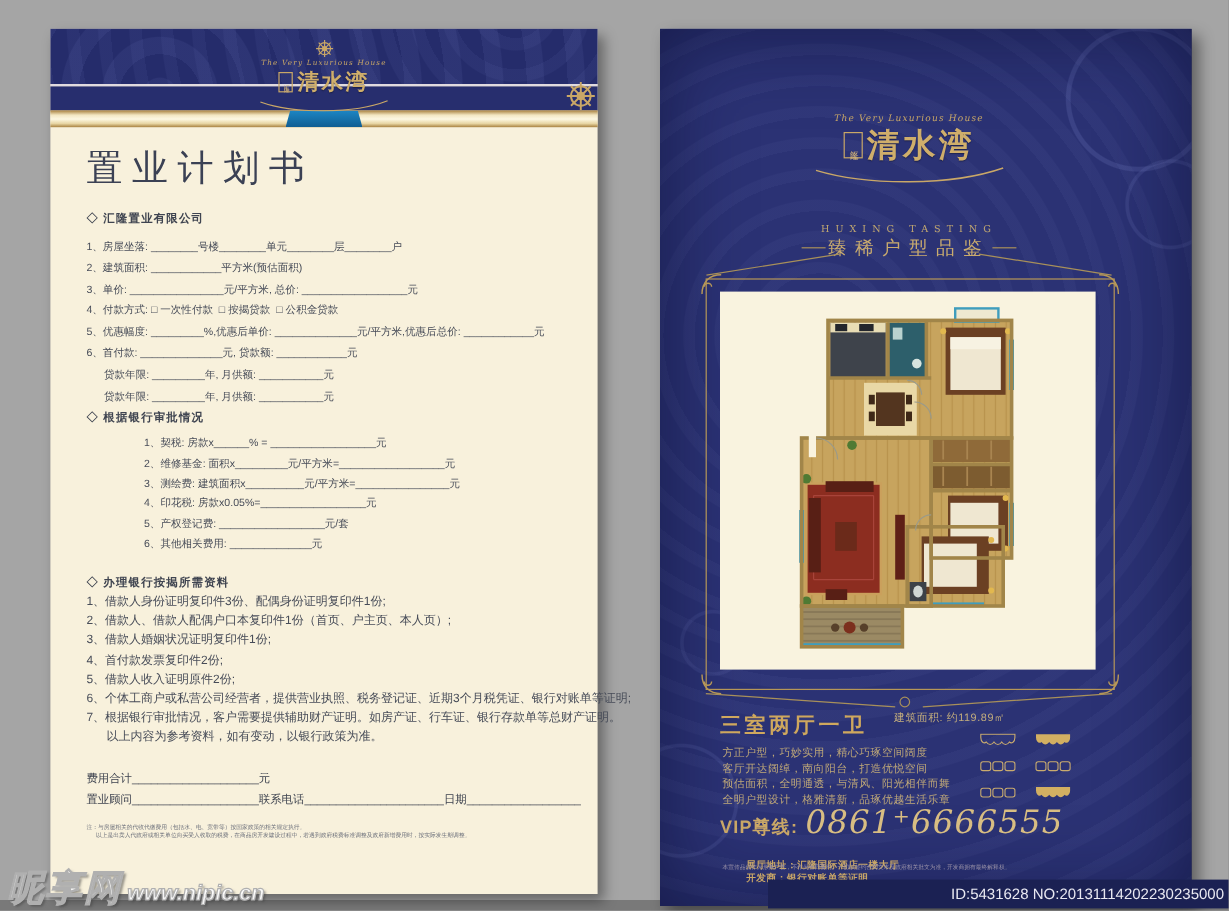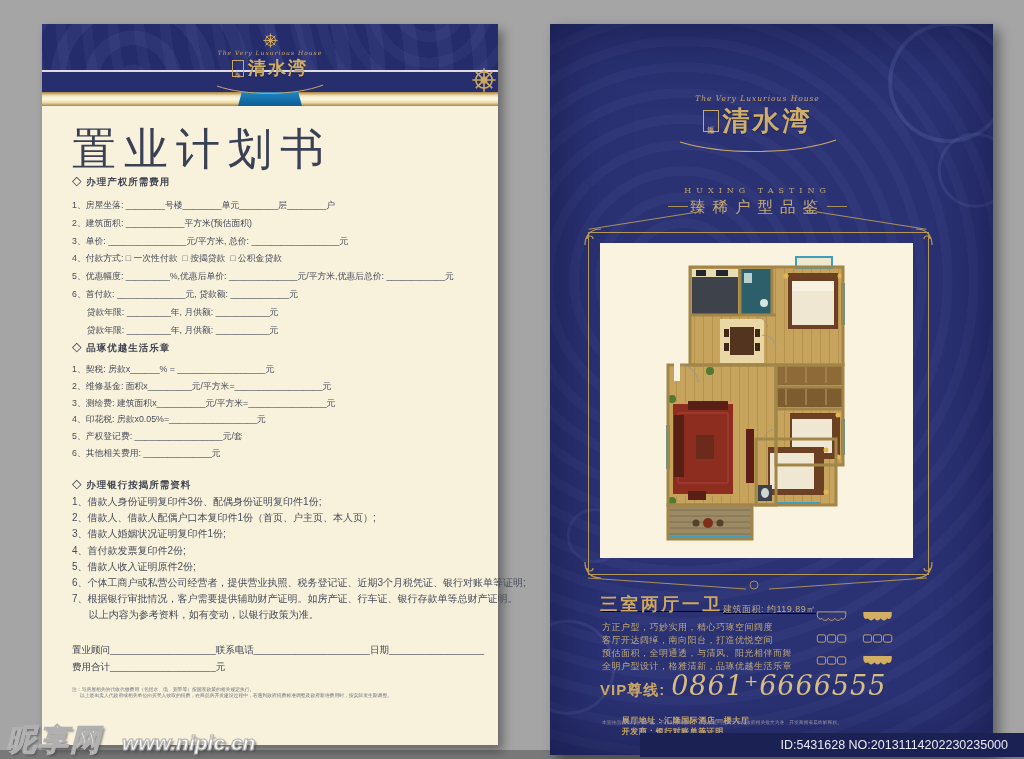--- a/index.html
+++ b/index.html
@@ -25,26 +25,26 @@
   .logo .en{font-family:"DejaVu Serif",serif;font-style:italic;color:#c9a767;letter-spacing:1px;}
   .logo .row{display:flex;align-items:center;justify-content:center;gap:4px;}
   .logo .box{border:1px solid #c9a767;color:#d6b67a;display:flex;align-items:center;justify-content:center;
              writing-mode:vertical-rl;text-orientation:upright;letter-spacing:1px;}
   .logo .cn{font-family:"DejaVu Serif",serif;font-weight:bold;color:#cfae6b;
             text-shadow:0 1px 1px rgba(0,0,0,.35);}
   .lp-logo{left:0;width:100%;top:8px;}
   .lp-logo .en{font-size:6px;}
   .lp-logo .box{width:10px;height:15px;font-size:5px;}
   .lp-logo .cn{font-size:18px;letter-spacing:2px;}
-  .lp-title{position:absolute;left:30px;top:96px;font-size:44px;letter-spacing:8px;color:#3b4154;}
+  .lp-title{position:absolute;left:30px;top:96px;font-size:30px;letter-spacing:8px;color:#3b4154;}
   .sec-head{position:absolute;left:30px;font-size:9.5px;color:#3f4450;letter-spacing:1px;font-weight:bold;}
   .form-lines{position:absolute;left:30px;width:412px;color:#474c58;white-space:pre;}
   .fline{white-space:pre;}
   .sA{top:173px;font-size:8.8px;line-height:17.8px;}
-  .sB{top:337px;font-size:8.8px;line-height:16.8px;}
+  .sB{top:337px;font-size:8.8px;line-height:16.8px;margin-left:48px;}
   .sC{top:470px;font-size:10px;line-height:16.2px;}
   .totals{position:absolute;left:30px;top:617px;font-size:9.5px;line-height:17px;color:#3f4450;white-space:pre;}
   .lp-note{position:absolute;left:30px;top:662px;width:640px;font-size:8px;line-height:11px;color:#6b6f7a;
            transform:scale(.60);transform-origin:left top;white-space:pre;}
 
   
   .right-page{position:absolute;left:550px;top:24px;width:443px;height:731px;background:#2b3274;
               box-shadow:6px 6px 12px rgba(0,0,0,.42);z-index:2;}
   .rp-swirl{position:absolute;inset:0;
      background-image:
@@ -62,45 +62,45 @@
   .rp-tag-en{position:absolute;left:0;width:100%;top:162px;text-align:center;font-family:"DejaVu Serif",serif;
              font-size:8px;letter-spacing:5px;color:#bfa671;}
   .rp-tag-cn{position:absolute;left:0;width:100%;top:173px;text-align:center;font-size:15.5px;
              letter-spacing:7px;color:#c9ab6e;}
   .dash{position:absolute;top:182px;width:20px;height:1px;background:#a8905a;}
   .slant{position:absolute;width:112px;height:1px;background:#a8905a;}
   .frame{position:absolute;left:38px;top:208px;width:339px;height:341px;border:1.5px solid #b69758;}
   .corner{position:absolute;width:20px;height:20px;}
   .panel{position:absolute;left:50px;top:219px;width:313px;height:315px;background:#f9f3df;}
   .chev{position:absolute;left:38px;top:552px;width:339px;height:16px;}
-  .unit-row{position:absolute;left:50px;top:568px;display:flex;align-items:flex-end;text-decoration:underline;}
+  .unit-row{position:absolute;left:50px;top:568px;display:flex;align-items:flex-start;gap:10px;}
   .unit{font-size:17.5px;font-weight:600;letter-spacing:3px;color:#cfa85e;}
-  .area{font-size:9px;color:#c3ad7d;letter-spacing:.5px;}
+  .area{font-size:9px;color:#c3ad7d;letter-spacing:.5px;margin-left:12px;}
   .features{position:absolute;left:52px;top:597px;font-size:9px;line-height:13px;color:#bfa878;
             letter-spacing:.5px;white-space:pre;}
   .crowns{position:absolute;left:265px;top:587px;display:grid;grid-template-columns:34px 34px;
           grid-auto-rows:11px;column-gap:12px;row-gap:11px;}
   .vip-row{position:absolute;left:50px;top:648px;display:flex;align-items:baseline;gap:6px;}
   .vip-label{font-size:15px;font-weight:bold;color:#c9a767;letter-spacing:1px;}
   .vip-num{font-family:"DejaVu Serif",serif;font-style:italic;font-size:27px;color:#d8bd82;letter-spacing:1px;
            line-height:1;}
   .addr-row{position:absolute;left:50px;top:682px;font-size:8px;font-weight:bold;color:#c9a767;
             letter-spacing:.5px;white-space:pre;}
   .addr-row span{}
   .rp-disc{position:absolute;left:52px;top:695px;width:620px;font-size:8px;color:#9a92a8;
            transform:scale(.60);transform-origin:left top;white-space:pre;}
 
   
   .id-bar{position:absolute;left:640px;top:733px;width:384px;height:24px;background:#1b2153;z-index:3;
-          color:#e9e9f2;font-size:12.5px;line-height:24px;text-align:right;padding-right:16px;box-sizing:border-box;}
+          color:#e9e9f2;font-size:12.5px;line-height:24px;text-align:right;padding-right:4px;box-sizing:border-box;}
   .watermark{position:absolute;left:6px;top:720px;z-index:4;color:rgba(255,255,255,.93);
              font-style:italic;font-weight:bold;-webkit-text-stroke:1px #b0b0b0;
              text-shadow:2px 2px 2px rgba(70,70,70,.55);white-space:nowrap;}
   .wm-cn{font-size:30px;letter-spacing:2px;text-align:right;}
-  .wm-url{font-size:21px;margin-left:20px;}
+  .wm-url{font-size:18px;margin-left:4px;}
 </style>
 </head>
 <body>
 
 <div class="canvas">
   <div class="bottom-strip"></div>
 
   <div class="left-page">
     <div class="lp-band1"></div>
     <div class="lp-sep"></div>
@@ -121,30 +121,30 @@
         <div class="box">汇隆</div>
         <div class="cn">清水湾</div>
       </div>
       <svg width="110" height="10" viewBox="0 0 110 10">
         <path d="M2,2 C30,12 80,12 108,1" stroke="#c9a767" fill="none" stroke-width="1"></path>
       </svg>
     </div>
 
     <div class="lp-title">置业计划书</div>
 
-    <div class="sec-head" style="top:152px">◇ 办理产权所需费用</div>
+    <div class="sec-head" style="top:152px">◇ 汇隆置业有限公司</div>
     <div class="form-lines sA"><div class="fline">1、房屋坐落: ________号楼________单元________层________户</div><div class="fline">2、建筑面积: ____________平方米(预估面积)</div><div class="fline">3、单价: ________________元/平方米, 总价: __________________元</div><div class="fline">4、付款方式: □ 一次性付款  □ 按揭贷款  □ 公积金贷款</div><div class="fline">5、优惠幅度: _________%,优惠后单价: ______________元/平方米,优惠后总价: ____________元</div><div class="fline">6、首付款: ______________元, 贷款额: ____________元</div><div class="fline">      贷款年限: _________年, 月供额: ___________元</div><div class="fline">      贷款年限: _________年, 月供额: ___________元</div></div>
 
-    <div class="sec-head" style="top:318px">◇ 品琢优越生活乐章</div>
+    <div class="sec-head" style="top:318px">◇ 根据银行审批情况</div>
     <div class="form-lines sB"><div class="fline">1、契税: 房款x______% = __________________元</div><div class="fline">2、维修基金: 面积x_________元/平方米=__________________元</div><div class="fline">3、测绘费: 建筑面积x__________元/平方米=________________元</div><div class="fline">4、印花税: 房款x0.05%=__________________元</div><div class="fline">5、产权登记费: __________________元/套</div><div class="fline">6、其他相关费用: ______________元</div></div>
 
     <div class="sec-head" style="top:455px">◇ 办理银行按揭所需资料</div>
     <div class="form-lines sC"><div class="fline">1、借款人身份证明复印件3份、配偶身份证明复印件1份;</div><div class="fline">2、借款人、借款人配偶户口本复印件1份（首页、户主页、本人页）;</div><div class="fline">3、借款人婚姻状况证明复印件1份;</div><div class="fline">4、首付款发票复印件2份;</div><div class="fline">5、借款人收入证明原件2份;</div><div class="fline">6、个体工商户或私营公司经营者，提供营业执照、税务登记证、近期3个月税凭证、银行对账单等证明;</div><div class="fline">7、根据银行审批情况，客户需要提供辅助财产证明。如房产证、行车证、银行存款单等总财产证明。</div><div class="fline">      以上内容为参考资料，如有变动，以银行政策为准。</div></div>
 
-    <div class="totals"><div class="fline">置业顾问____________________联系电话______________________日期__________________</div><div class="fline">费用合计____________________元</div></div>
+    <div class="totals"><div class="fline">费用合计____________________元</div><div class="fline">置业顾问____________________联系电话______________________日期__________________</div></div>
 
     <div class="lp-note"><div class="fline">注：与房屋相关的代收代缴费用（包括水、电、宽带等）按国家政策的相关规定执行。</div><div class="fline">      以上是出卖人代政府或相关单位向买受人收取的税费，在商品房开发建设过程中，若遇到政府税费标准调整及政府新增费用时，按实际发生期调整。</div></div>
   </div>
 
   <div class="right-page">
     <div class="rp-swirl"></div>
     <div class="rp-vignette"></div>
     <div class="rp-inner">
 
       <div class="logo rp-logo">

